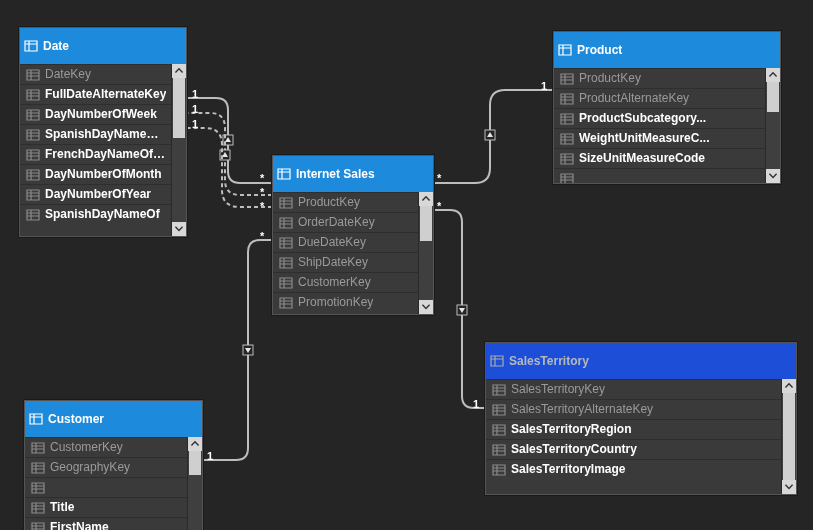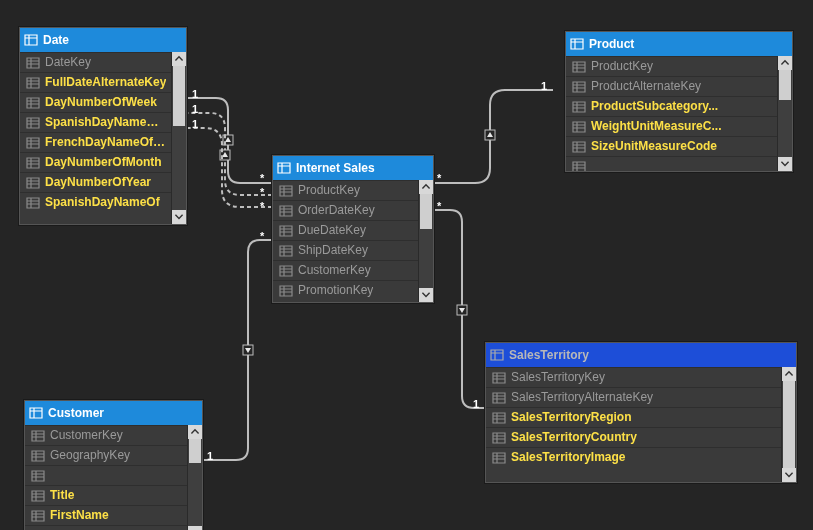--- a/index.html
+++ b/index.html
@@ -29,21 +29,21 @@
   .table-box {
     position: absolute;
     background: #3a3a3a;
     border: 1px solid #555;
     box-shadow: 0 0 0 1px #1a1a1a;
   }
   .table-header {
     background: #1e8adb;
     color: #fff;
     font-weight: bold;
-    height: 24px;
+    height: 36px;
     line-height: 20px;
     padding: 0 4px;
     display: flex;
     align-items: center;
     cursor: move;
   }
   .table-header.dim {
     background: #1d4ed8;
     color: #b8b8b8;
   }
@@ -68,21 +68,21 @@
     line-height: 19px;
     padding: 0 4px 0 6px;
     display: flex;
     align-items: center;
     border-top: 1px solid #2e2e2e;
     white-space: nowrap;
     overflow: hidden;
     text-overflow: ellipsis;
   }
   .col-row.key { color: #9a9a9a; }
-  .col-row.bold { color: #fde047; font-weight: bold; }
+  .col-row.bold { color: #ffffff; font-weight: bold; }
   .col-row .c-icon {
     width: 14px;
     height: 12px;
     margin-right: 5px;
     flex-shrink: 0;
     display: inline-flex;
     align-items: center;
     justify-content: center;
   }
   .col-row .c-label {
@@ -252,21 +252,21 @@
           </div>
           <div class="scroll-thumb" style="top: 14px; height: 60px;"></div>
           <div class="scroll-btn bot">
             <svg width="10" height="10" viewBox="0 0 14 12">
               <path d="M2 3 L7 8 L12 3" fill="none" stroke="#333" stroke-width="2"></path>
             </svg>
           </div>
         </div>
       </div>
     </div>
-    <div class="table-box" style="left: 553px; top: 31px; width: 226px; margin-left: 12px;">
+    <div class="table-box" style="left: 553px; top: 31px; width: 226px;">
       <div class="table-header">
         <span class="t-icon">
           <svg width="14" height="12" viewBox="0 0 14 12">
             <path d="M1 1h12v10H1z M1 4h12 M5 1v10" fill="none" stroke="#ffffff" stroke-width="1.2"></path>
           </svg>
         </span>
         <span>Product</span>
       </div>
       <div class="table-body" style="height: 115px;">
         <div class="table-cols">

